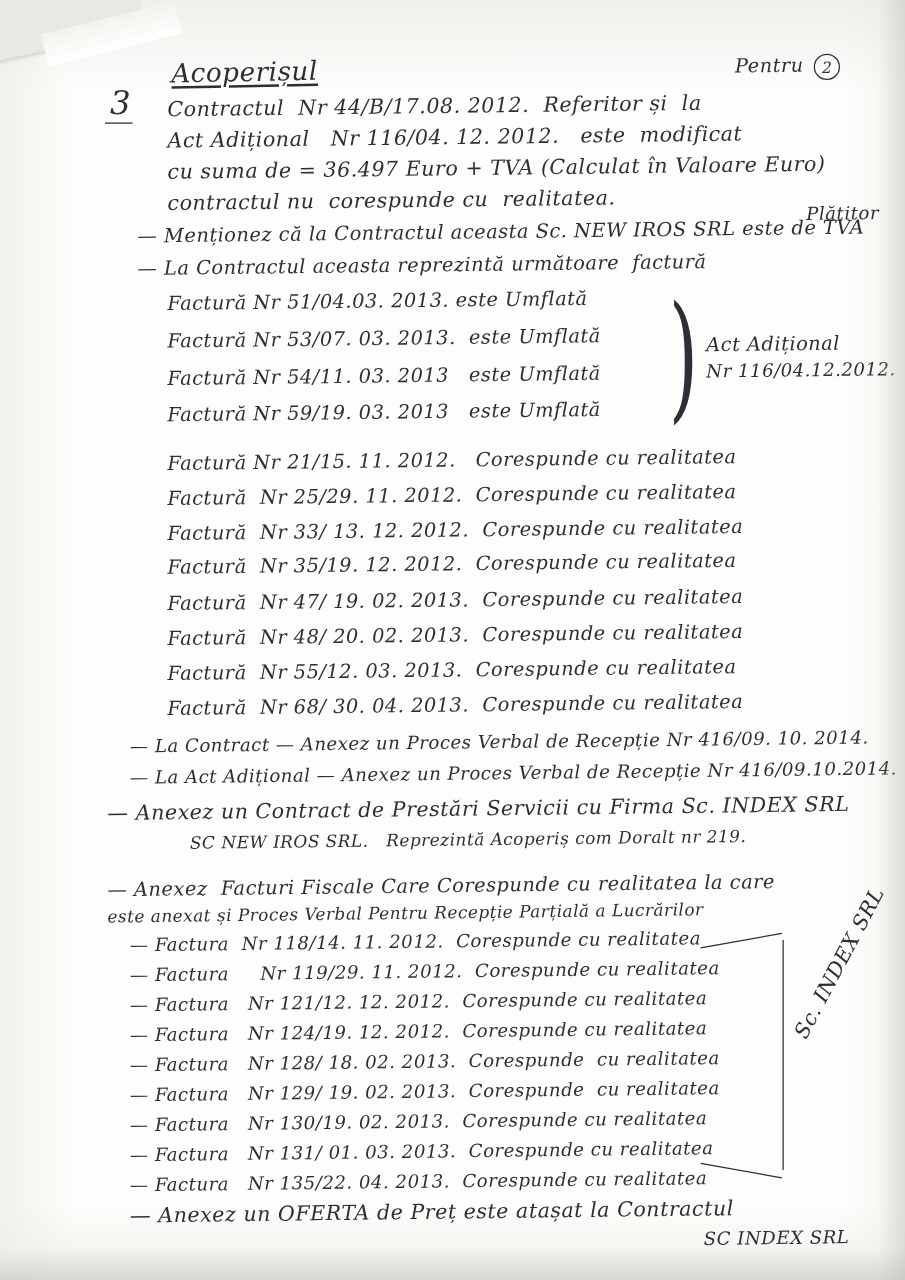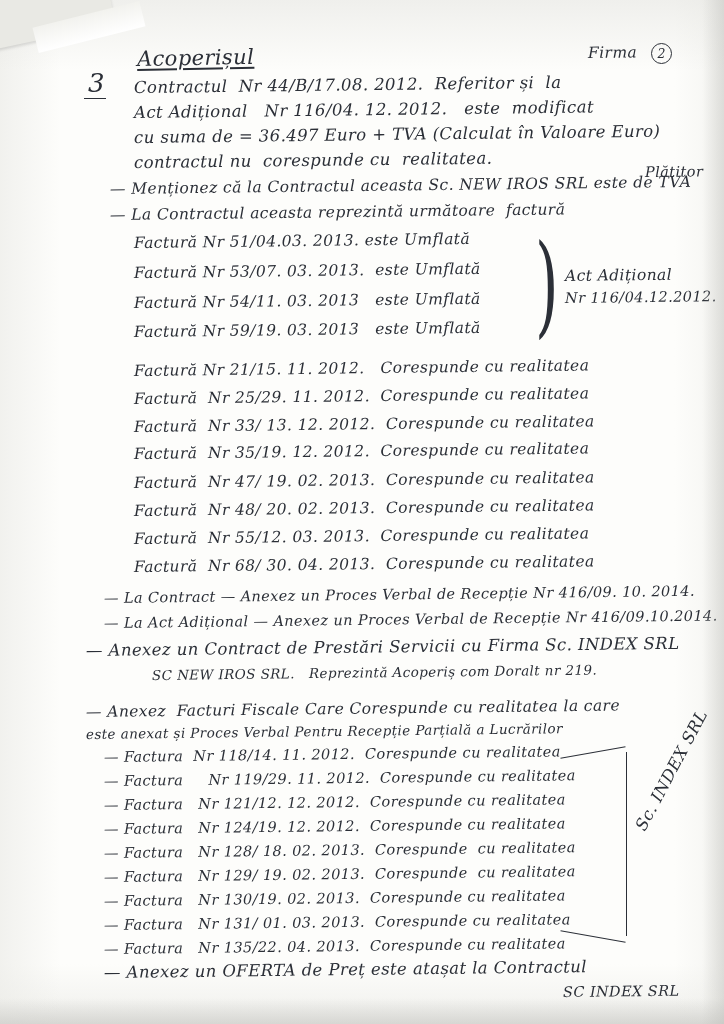--- a/index.html
+++ b/index.html
@@ -118,21 +118,21 @@
   }
 </style>
 </head>
 <body>
 
 <div class="page">
   <div class="scan-tint"></div>
   <div class="corner-fold"></div>
   <div class="corner-fold2"></div>
 
-  <div class="hw s15 lt2" style="left:588px; top:44px;">Firma</div>
+  <div class="hw s15 lt2" style="left:588px; top:44px;">Pentru</div>
   <div class="page-num-circle" style="left:651px; top:43px;">2</div>
 
   <div class="big3" style="left:88px; top:68px;">3</div>
   <div class="line-mark" style="left:84px; top:98px; width:22px;"></div>
 
   <div class="hw s20 u lt" style="left:137px; top:47px;">Acoperișul</div>
 
   <div class="hw s16 lt2" style="left:134px; top:78px;">Contractul  Nr 44/B/17.08. 2012.  Referitor și  la</div>
   <div class="hw s16 lt2" style="left:134px; top:103px;">Act Adițional   Nr 116/04. 12. 2012.   este  modificat</div>
   <div class="hw s16 lt2" style="left:134px; top:128px;">cu suma de = 36.497 Euro + TVA (Calculat în Valoare Euro)</div>

